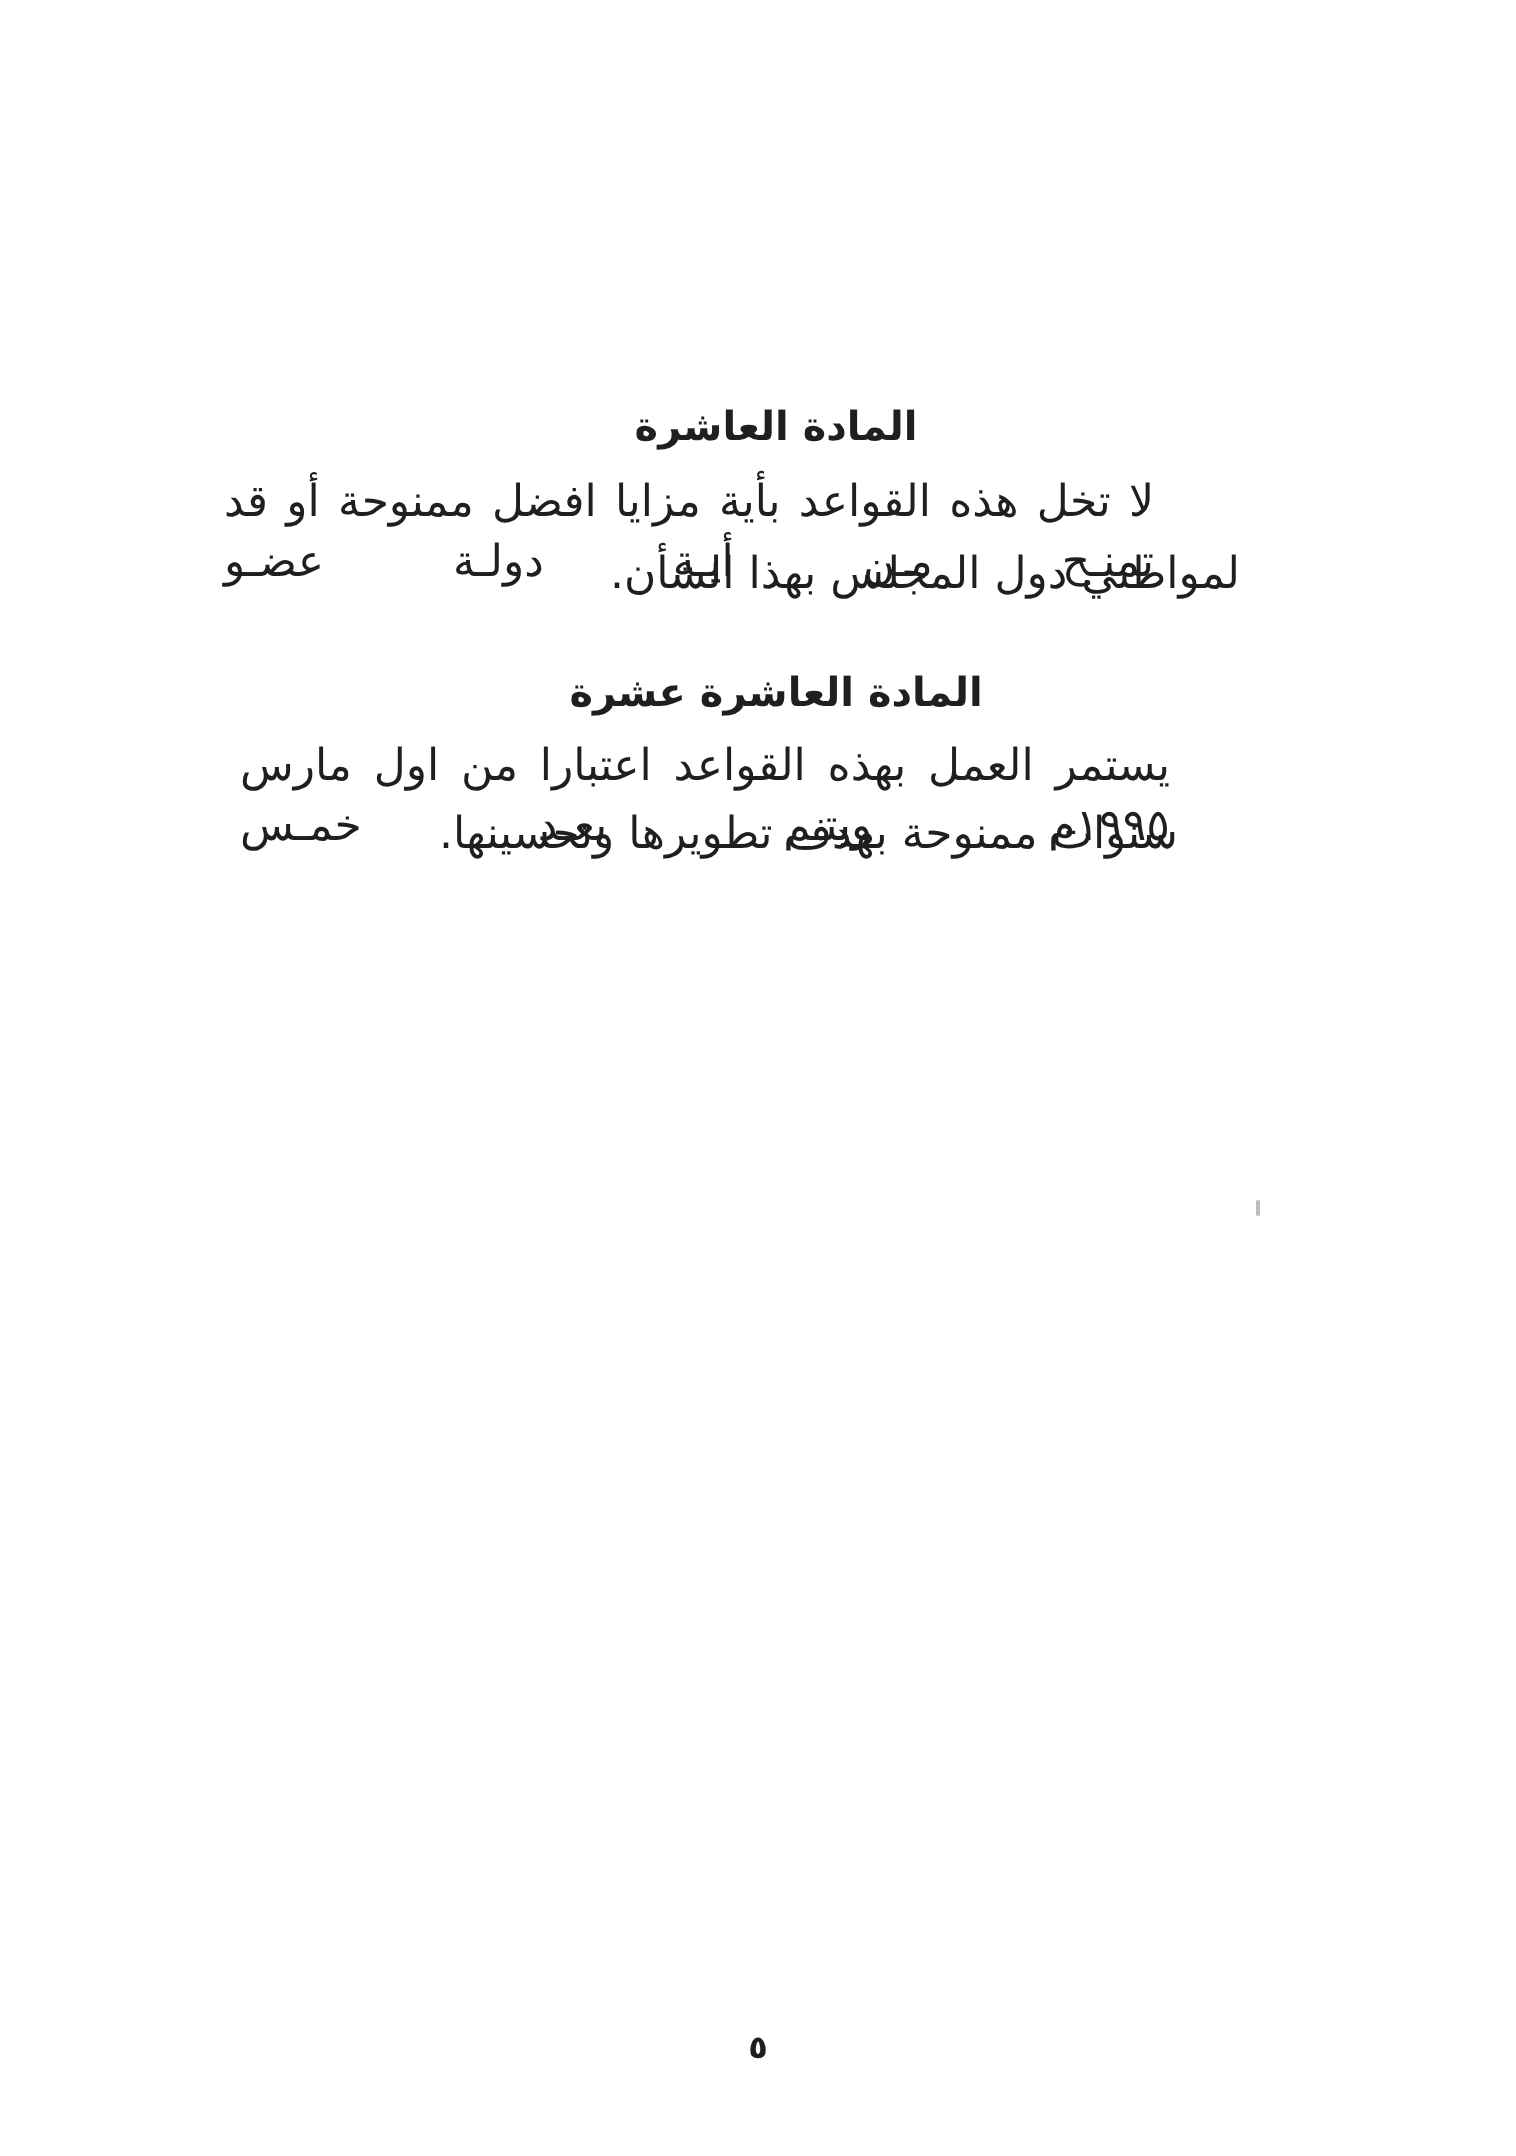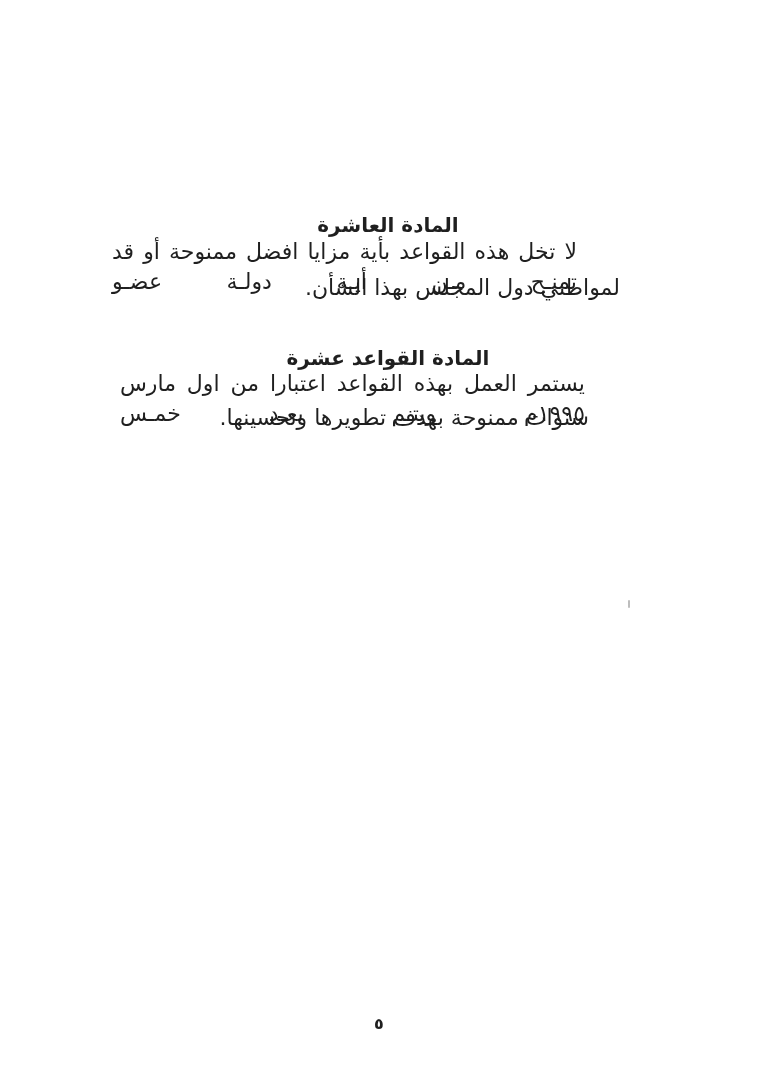--- a/index.html
+++ b/index.html
@@ -14,21 +14,21 @@
     background: #ffffff;
     overflow: hidden;
     font-family: "DejaVu Sans", sans-serif;
     color: #1f1f1f;
     direction: rtl;
   }
   .article-heading {
     position: absolute;
     left: 100px;
     right: 82px;
-    margin: 12px;
+    margin: 0;
     font-size: 20px;
     font-weight: bold;
     line-height: 30px;
     text-align: center;
     letter-spacing: 0.2px;
   }
   .heading-article-10 { top: 198px; }
   .heading-article-11 { top: 331px; }
 
   .body-line {
@@ -77,21 +77,21 @@
 
 <div class="page">
 
   <section>
     <h2 class="article-heading heading-article-10">المادة العاشرة</h2>
     <p class="body-line justified p1l1">لا تخل هذه القواعد بأية مزايا افضل ممنوحة أو قد تمنـح مـن أيـة دولـة عضـو</p>
     <p class="body-line continuation p1l2">لمواطني دول المجلس بهذا الشأن.</p>
   </section>
 
   <section>
-    <h2 class="article-heading heading-article-11">المادة القواعد عشرة</h2>
+    <h2 class="article-heading heading-article-11">المادة العاشرة عشرة</h2>
     <p class="body-line justified p2l1">يستمر العمل بهذه القواعد اعتبارا من اول مارس ١٩٩٥م  ويتـم بعـد خمـس</p>
     <p class="body-line continuation p2l2">سنوات ممنوحة بهدف تطويرها وتحسينها.</p>
   </section>
 
   <div class="scan-speck"></div>
 
   <footer class="page-number">٥</footer>
 
 </div>
 

